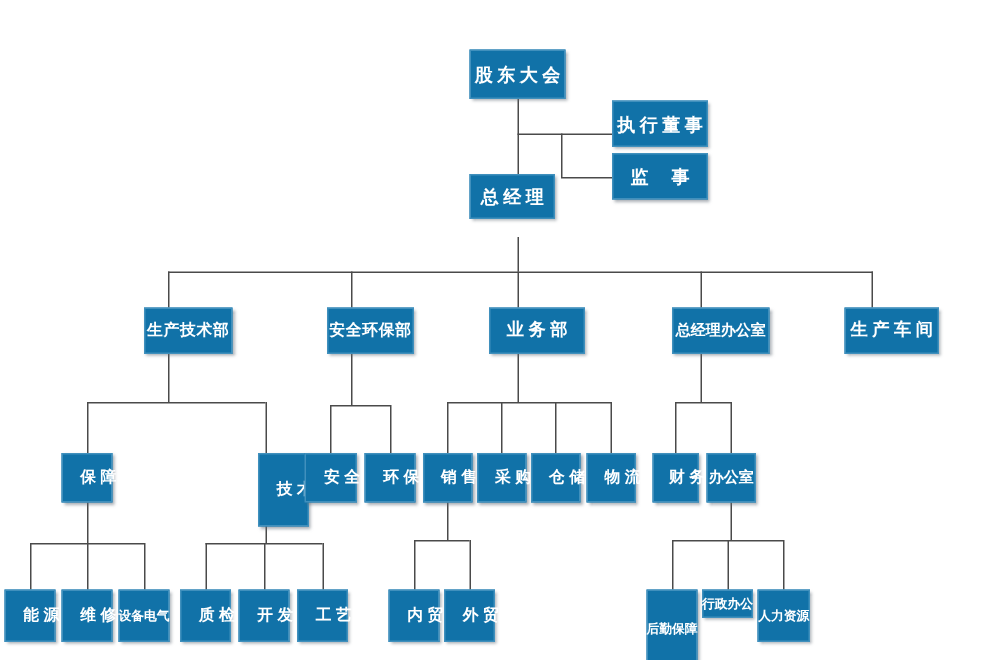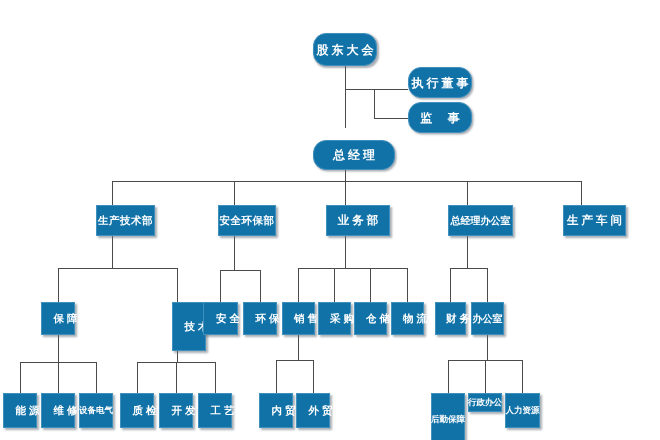--- a/index.html
+++ b/index.html
@@ -23,21 +23,21 @@
     background:var(--node_fill,#1172a8);
     border:1px solid var(--node_border,#4090bd);
     box-shadow:1.5px 1.5px 2px rgba(100,110,120,.55);
     color:#ffffff;
     font-weight:bold;
     display:flex;align-items:center;justify-content:center;
     text-align:center;
     white-space:nowrap;
     line-height:1;
   }
-  .n1{font-size:12px;letter-spacing:3px;padding-left:3px;border-radius:13px;}
+  .n1{font-size:12px;letter-spacing:3px;padding-left:3px;}
   .n1.sp4{letter-spacing:6px;padding-left:6px;}
   .n2{font-size:11.5px;letter-spacing:3px;padding-left:3px;margin-left:13px;}
   .n2.tight{font-size:10.5px;letter-spacing:.5px;padding-left:0;}
   .n2.xtight{font-size:10px;letter-spacing:0;padding-left:0;}
   .n3,.n4{font-size:10.5px;letter-spacing:3px;padding-left:18px;}
   .c3{font-size:10px;letter-spacing:0;padding-left:0;}
   .c4{font-size:8.5px;letter-spacing:0;padding-left:0;}
 </style>
 </head>
 <body>
@@ -91,21 +91,21 @@
       <div class="line" style="left: 487px; top: 335px; width: 1px; height: 25px;"></div>
       <div class="line" style="left: 448px; top: 360px; width: 74px; height: 1px;"></div>
       <div class="line" style="left: 448px; top: 360px; width: 1px; height: 33px;"></div>
       <div class="line" style="left: 485px; top: 360px; width: 1px; height: 33px;"></div>
       <div class="line" style="left: 522px; top: 360px; width: 1px; height: 33px;"></div>
     </div>
 
   <div class="node n1" style="left:313px;top:33px;width:64px;height:33px">股东大会</div>
   <div class="node n1" style="left:408px;top:67px;width:64px;height:31px">执行董事</div>
   <div class="node n1 sp4" style="left:408px;top:102px;width:64px;height:31px">监 事</div>
-  <div class="node n1" style="left:313px;top:140px;width:82px;height:30px">总经理</div>
+  <div class="node n1" style="left:313px;top:116px;width:57px;height:30px">总经理</div>
 
   <div class="node n2 tight" style="left:83px;top:205px;width:59px;height:31px">生产技术部</div>
   <div class="node n2 tight" style="left:205px;top:205px;width:58px;height:31px">安全环保部</div>
   <div class="node n2" style="left:313px;top:205px;width:64px;height:31px">业务部</div>
   <div class="node n2 xtight" style="left:435px;top:205px;width:65px;height:31px">总经理办公室</div>
   <div class="node n2" style="left:550px;top:205px;width:63px;height:31px">生产车间</div>
 
   <div class="node n3" style="left:41px;top:302px;width:34px;height:33px">保障</div>
   <div class="node n3" style="left:172px;top:302px;width:34px;height:49px">技术</div>
   <div class="node n3" style="left:203px;top:302px;width:35px;height:33px">安全</div>

